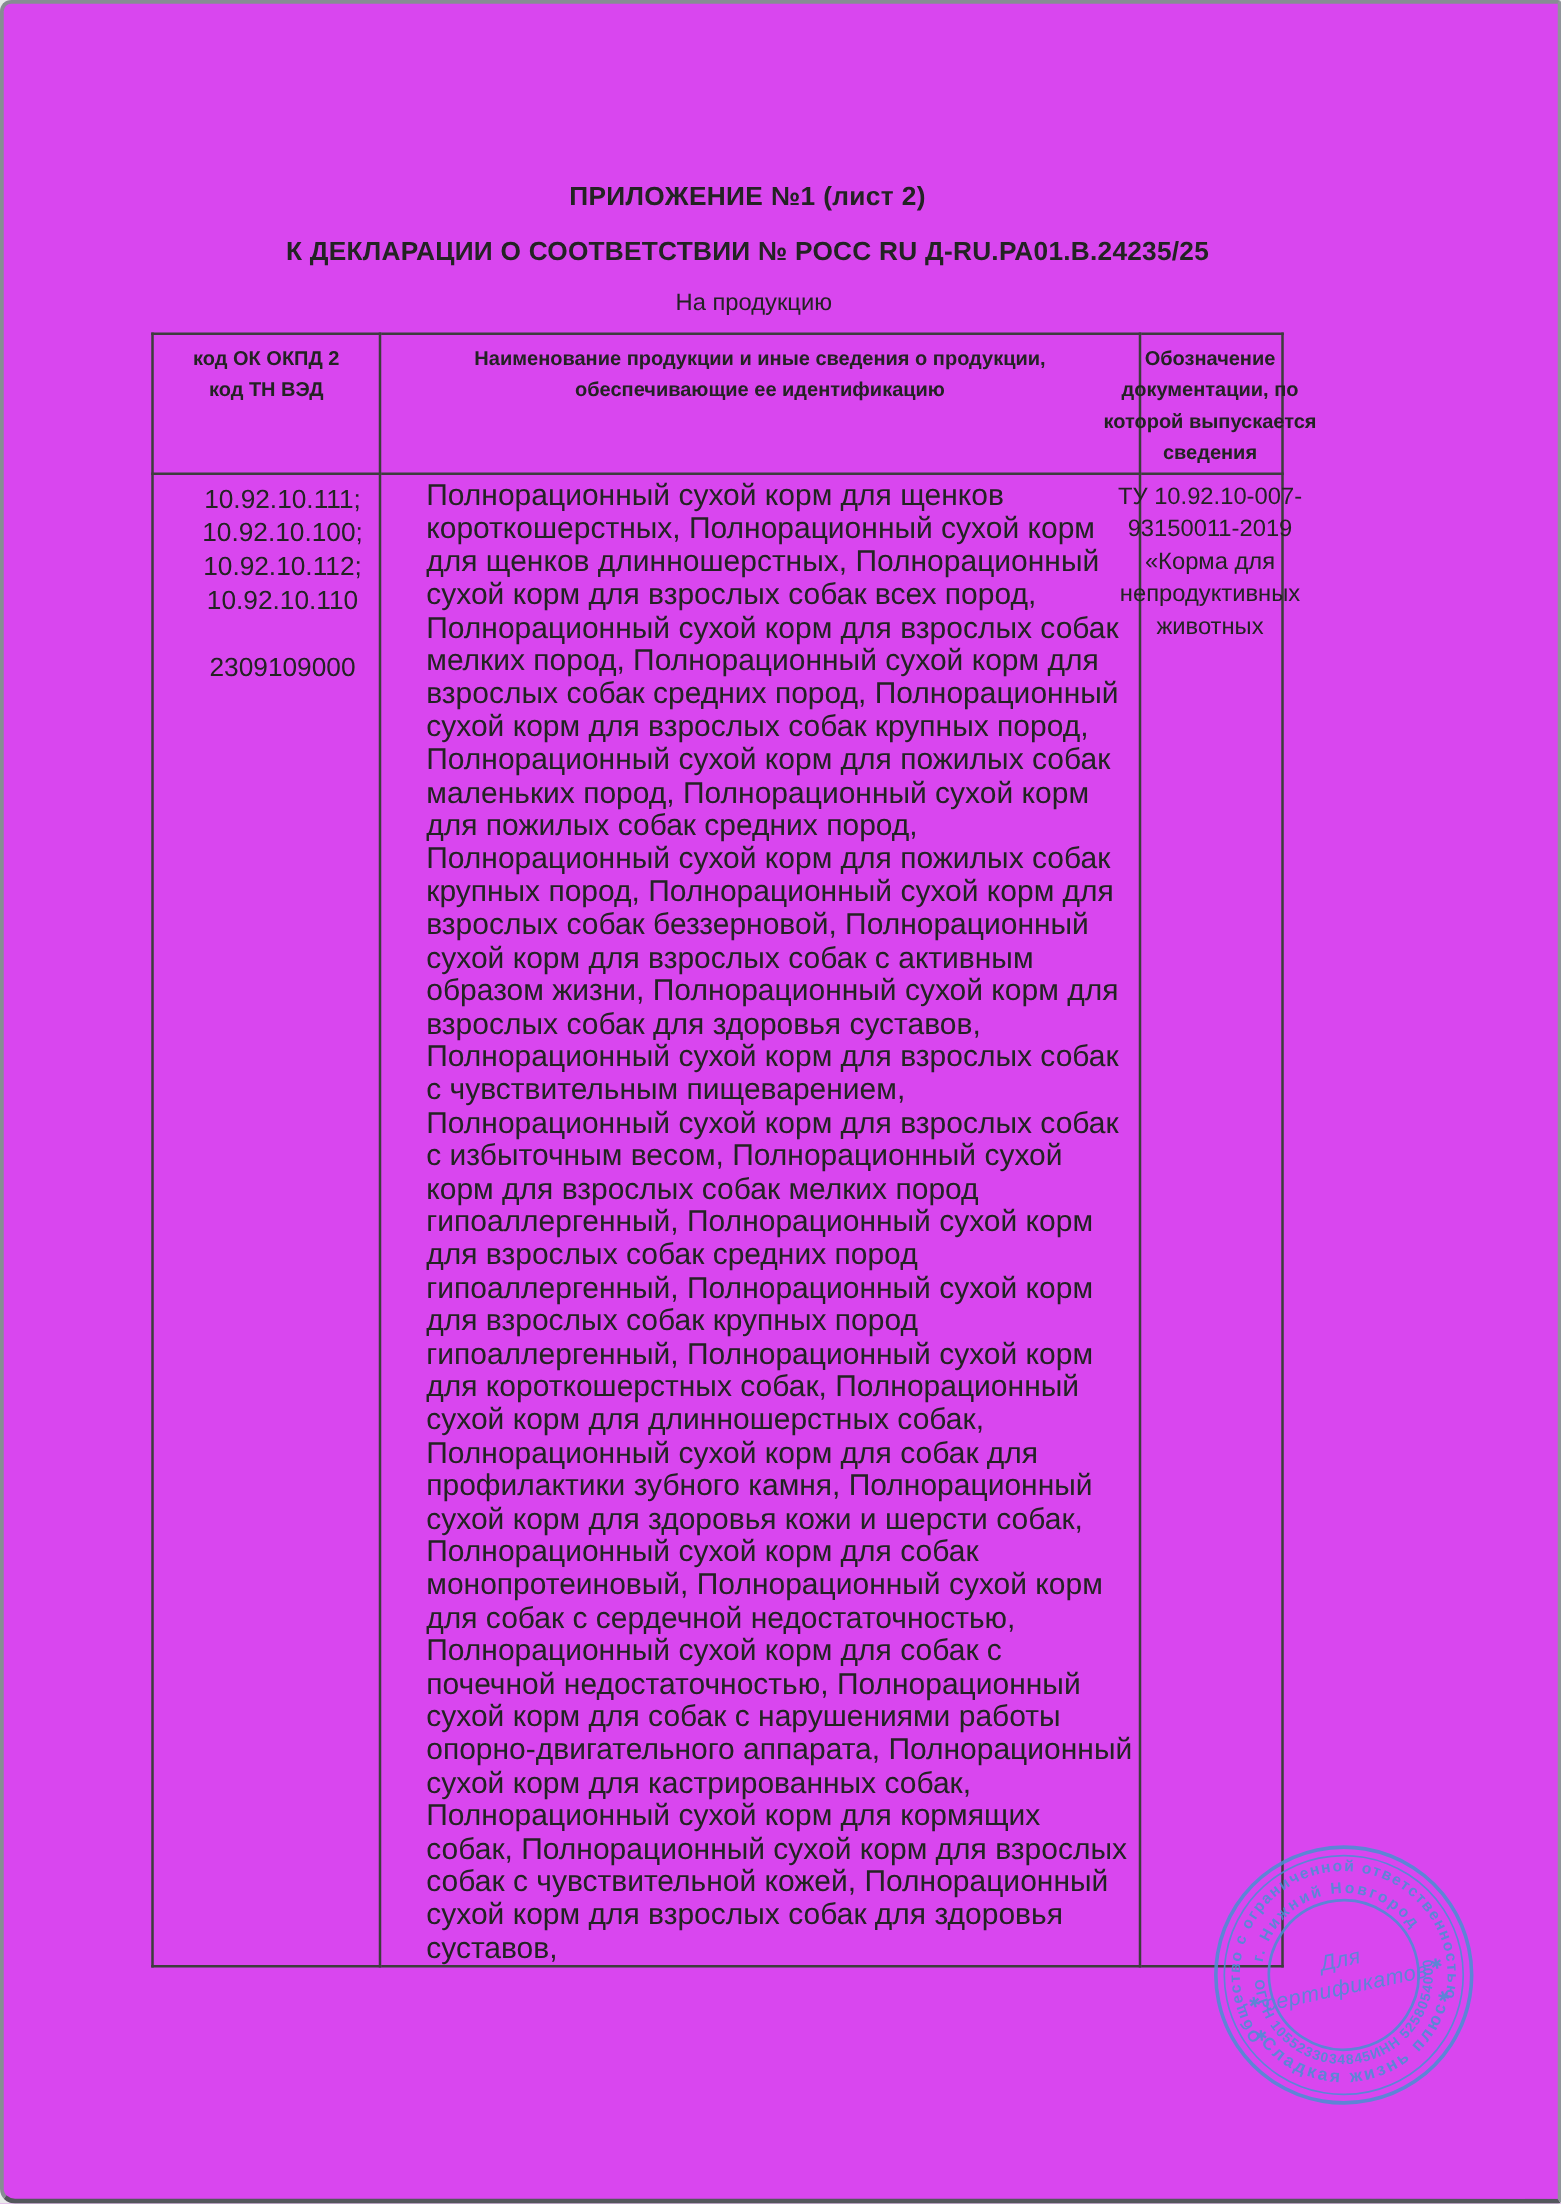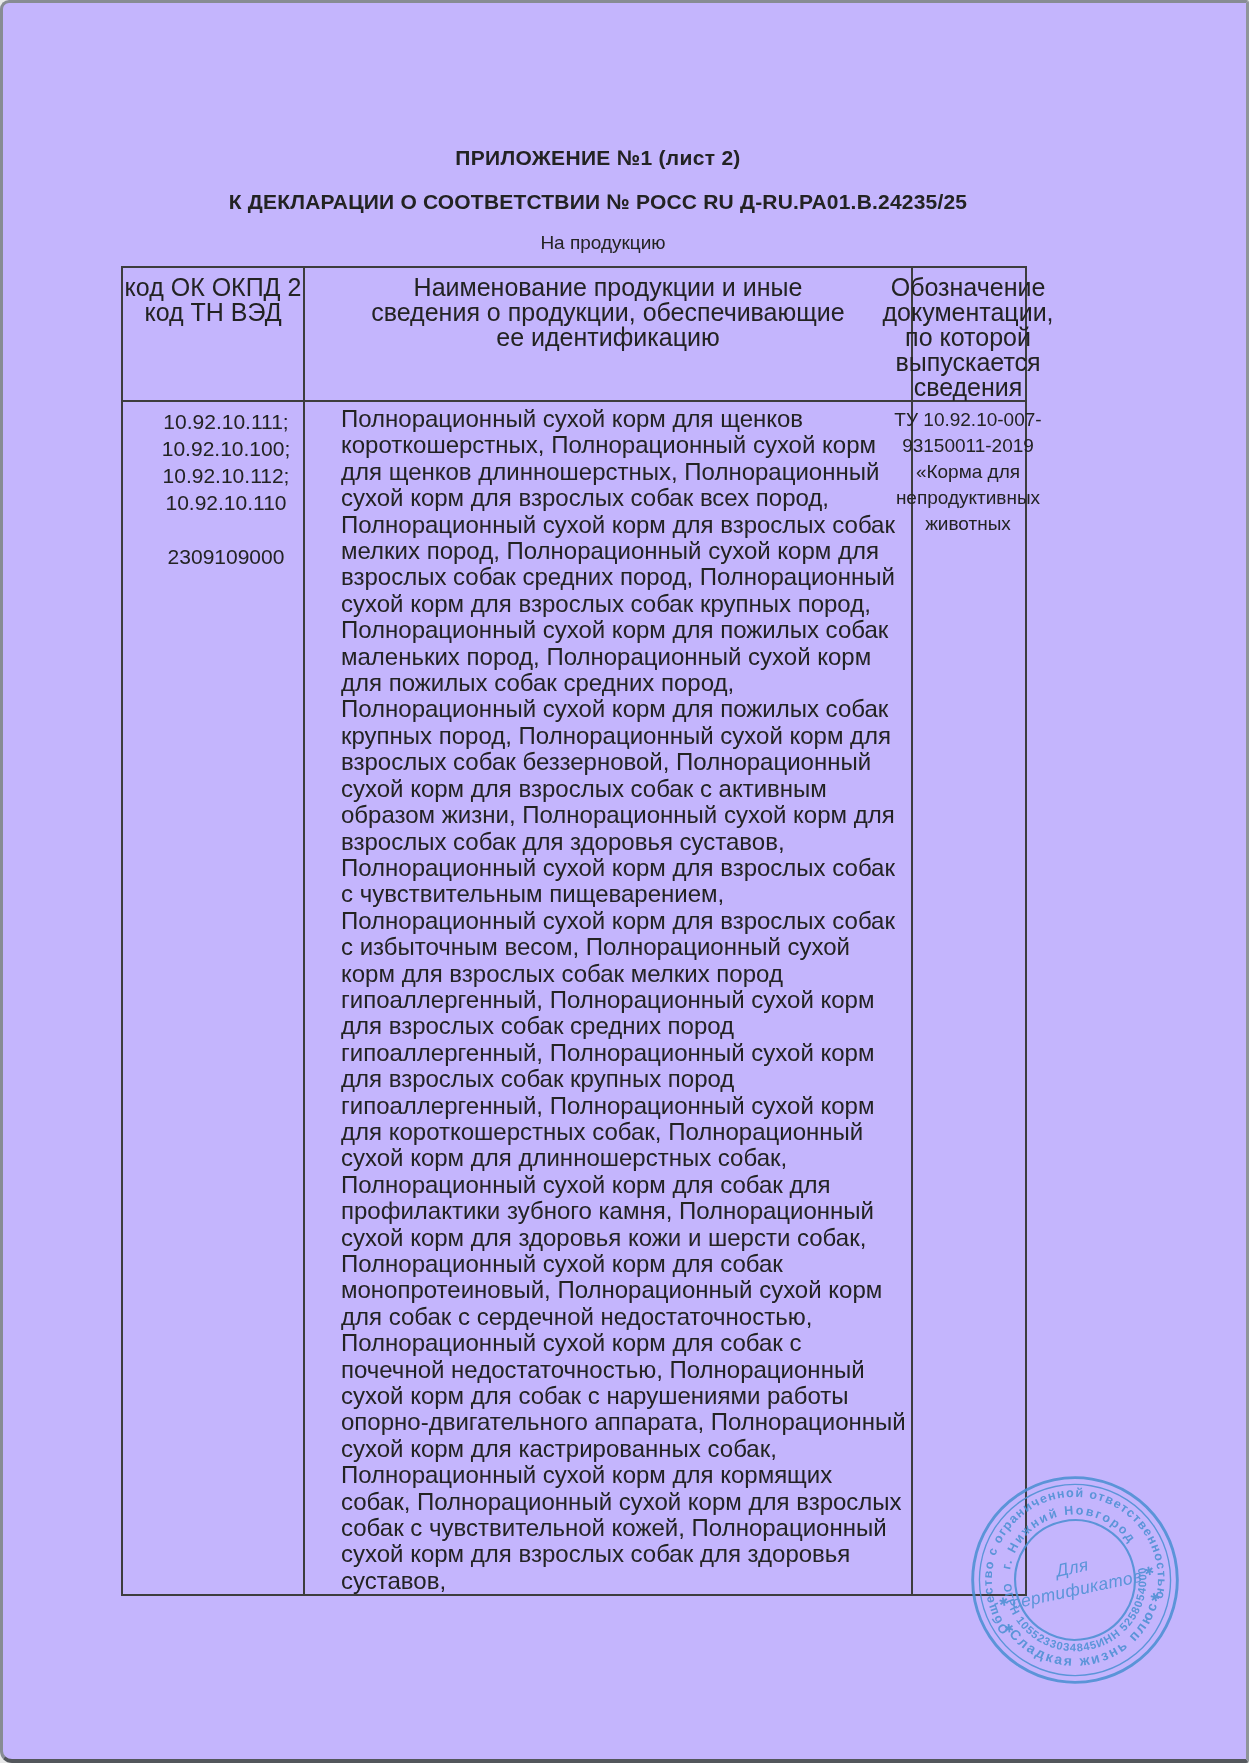--- a/index.html
+++ b/index.html
@@ -5,40 +5,40 @@
   html,body{margin:0;padding:0;}
   body{
     width:1249px;height:1763px;position:relative;
     background:#e8e9ea;
     font-family:"Liberation Sans", sans-serif;
     color:#232323;
     -webkit-font-smoothing:antialiased;
   }
   .page{
     position:absolute;inset:0;box-sizing:border-box;
-    background:#c4b5fd;
+    background:#d946ef;
     border:3px solid #878c93;
     border-bottom:4px solid #53575c;
     border-right-color:#8f949a;
     border-radius:9px 3px 3px 12px;
     overflow:hidden;
   }
   .titles{position:absolute;left:-25px;top:0;width:1240px;text-align:center;}
   .title1{position:absolute;top:143px;left:0;width:100%;font-size:21px;font-weight:bold;letter-spacing:.3px;}
   .title2{position:absolute;top:187px;left:0;width:100%;font-size:21px;font-weight:bold;letter-spacing:.2px;}
   .title3{position:absolute;top:229px;left:5px;width:100%;font-size:19px;}
   table.doc-table{
     position:absolute;left:118px;top:263px;width:904px;
     border-collapse:collapse;table-layout:fixed;
   }
   table.doc-table th, table.doc-table td{
     border:2px solid #3d3d3d;vertical-align:top;padding:0;overflow:visible;
   }
   col.c1{width:182px;} col.c2{width:608px;} col.c3{width:114px;}
-  th{font-weight:normal;font-size:25px;line-height:25px;height:110px;padding-top:8px;}
+  th{font-weight:bold;font-size:16px;line-height:25px;height:110px;padding-top:8px;}
   .hdr1{white-space:pre-line;text-align:center;padding-top:7px;}
   .hdr2{width:500px;margin:7px auto 0;}
   .hdr3{width:178px;margin:7px 0 0 -34px;text-align:center;}
   td{height:1086px;}
   .codes{
     font-size:21px;line-height:27px;white-space:pre-line;
     text-align:center;margin-left:26px;padding-top:6px;
   }
   .names{
     font-size:24px;line-height:26.4px;

